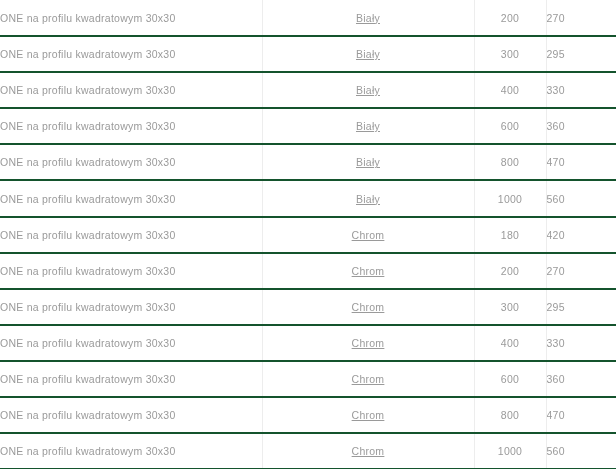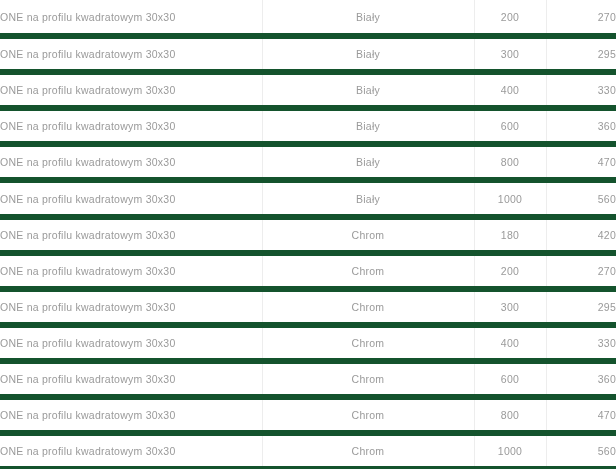--- a/index.html
+++ b/index.html
@@ -18,21 +18,21 @@
   }
   table.price-table {
     width: 616px;
     border-collapse: collapse;
     table-layout: fixed;
   }
   table.price-table tr {
     height: 36.1px;
   }
   table.price-table td {
-    border-bottom: 6px solid #14532d;
+    border-bottom: 2px solid #14532d;
     color: #9a9a9a;
     font-size: 10.5px;
     font-weight: 400;
     letter-spacing: 0.25px;
     padding: 0;
     vertical-align: middle;
     white-space: nowrap;
     overflow: hidden;
   }
   
@@ -42,29 +42,30 @@
   col.c-price { width: 70px; }
 
   td.cell-name {
     padding-left: 31px;
     text-align: left;
     border-right: 1px solid #ededed;
   }
   td.cell-color {
     text-align: center;
     border-right: 1px solid #ededed;
+    text-decoration: underline;
   }
   td.cell-size {
     text-align: center;
     border-right: 1px solid #ededed;
     padding-right: 4px;
     margin-left: 36px;
   }
   td.cell-price {
-    text-align: right;
+    text-align: left;
     padding-right: 8px;
   }
 </style>
 </head>
 <body>
 
 <div class="table-wrap">
   <table class="price-table">
     <colgroup>
       <col class="c-name">

